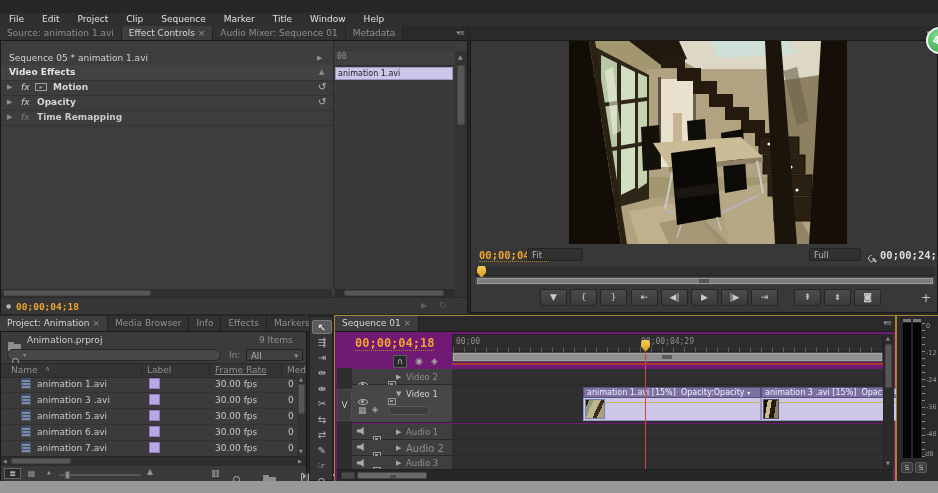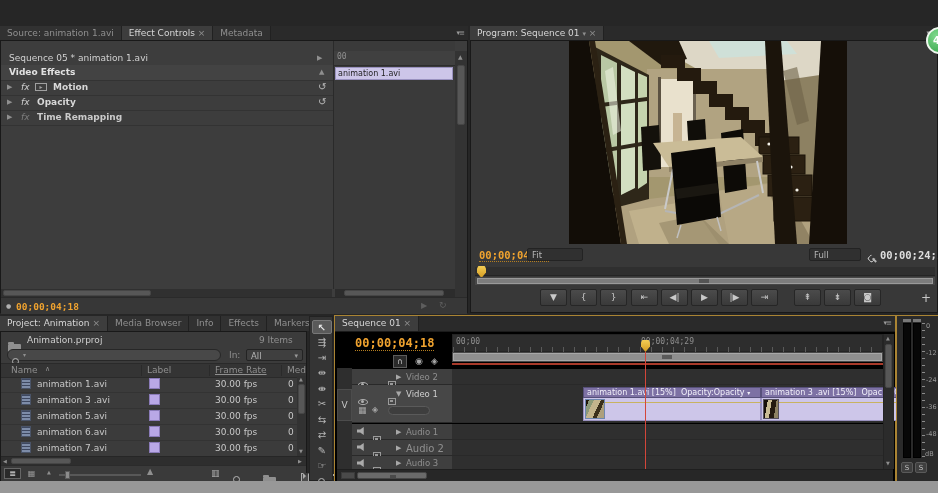--- a/index.html
+++ b/index.html
@@ -62,25 +62,37 @@
   .meter-lbl{position:absolute;font-size:6.5px;color:#9a9a9a;width:14px;text-align:left;}
   .sbtn{position:absolute;width:12px;height:11px;background:#3f3f3f;border:1px solid #5a5a5a;border-radius:2px;
         color:#c0c0c0;font-size:7px;text-align:center;line-height:10px;box-sizing:border-box;}
 </style>
 </head>
 <body>
 
 <div id="app">
 
 
+  <div class="abs" style="left:0;top:13px;width:938px;height:13px;background:#2f2f2f;border-bottom:1px solid #1d1d1d;display:flex;">
+    <span class="txt" style="padding:1px 9px;color:#e2e2e2;">File</span>
+    <span class="txt" style="padding:1px 9px;color:#e2e2e2;">Edit</span>
+    <span class="txt" style="padding:1px 9px;color:#e2e2e2;">Project</span>
+    <span class="txt" style="padding:1px 9px;color:#e2e2e2;">Clip</span>
+    <span class="txt" style="padding:1px 9px;color:#e2e2e2;">Sequence</span>
+    <span class="txt" style="padding:1px 9px;color:#e2e2e2;">Marker</span>
+    <span class="txt" style="padding:1px 9px;color:#e2e2e2;">Title</span>
+    <span class="txt" style="padding:1px 9px;color:#e2e2e2;">Window</span>
+    <span class="txt" style="padding:1px 9px;color:#e2e2e2;">Help</span>
+  </div>
 
   <div class="abs" style="left:0;top:26px;width:468px;height:287px;">
     <div class="tabstrip" style="left:0;top:0;width:468px;height:14px;">
       <span class="tab">Source: animation 1.avi</span>
       <span class="tab active"><span>Effect Controls</span> <span class="dim">×</span></span>
+      <span class="tab">Audio Mixer: Sequence 01</span>
       <span class="tab">Metadata</span>
       <span class="panelmenu">▾≡</span>
     </div>
     <div class="panel" style="left:0;top:14px;width:468px;height:273px;background:#3d3d3d;">
 
       <div class="abs" style="left:332px;top:0;width:121px;height:248px;background:#3a3a3a;border-left:1px solid #2a2a2a;">
         <div class="abs ticks" style="left:0;top:10px;width:121px;height:14px;background:#404040;border-bottom:1px solid #2c2c2c;">
           <span class="txt dim mono abs" style="left:3px;top:1px;font-size:8px;">00</span>
         </div>
         <div class="abs" style="left:1px;top:26px;width:118px;height:13px;background:#cdc6e9;border:1px solid #9a92c0;box-sizing:border-box;">
@@ -134,25 +146,20 @@
         <span class="abs" style="left:5px;top:4px;font-size:6px;color:#b0b0b0;">●</span>
         <span class="tc abs" style="left:15px;top:3px;font-size:9.5px;">00;00;04;18</span>
         <span class="abs" style="left:420px;top:3px;font-size:8px;color:#5e5e5e;">▶</span>
         <span class="abs" style="left:438px;top:2px;font-size:9px;color:#5e5e5e;">↻</span>
       </div>
     </div>
   </div>
 
   <div class="abs" style="left:470px;top:26px;width:468px;height:287px;">
     <div class="tabstrip" style="left:0;top:0;width:468px;height:14px;">
-      <span class="tab active">
-        <span>Program: Sequence 01</span>
-        <span class="dim" style="font-size:7px;">▾</span>
-        <span class="dim">×</span>
-      </span>
       <span class="panelmenu">▾≡</span>
     </div>
     <div class="panel" style="left:0;top:14px;width:468px;height:273px;background:#383838;">
       
       <div class="abs" style="left:98px;top:0;width:278px;height:203px;background:#000;">
         <svg width="278" height="203" viewBox="0 0 278 203">
           <rect width="278" height="203" fill="#a3976f"></rect>
           <polygon points="78,0 278,0 278,38 160,46" fill="#ddd7c6"></polygon>
           <polygon points="140,0 218,0 228,13 150,17" fill="#cfe0d8"></polygon>
           <polygon points="210,40 278,30 278,203 210,203" fill="#8d8162"></polygon>
@@ -348,21 +355,21 @@
     <div class="tool" style="top:49px;">⇹</div>
     <div class="tool" style="top:65px;">⇼</div>
     <div class="tool" style="top:80px;">✂</div>
     <div class="tool" style="top:96px;">⇆</div>
     <div class="tool" style="top:111px;">⇄</div>
     <div class="tool" style="top:127px;">✎</div>
     <div class="tool" style="top:142px;">☞</div>
     <div class="tool" style="top:158px;"><span class="mag-ic" style="margin-top:3px;"></span></div>
   </div>
 
-  <div class="abs" style="left:335px;top:316px;width:560px;height:165px;outline:1px solid #aa8433;background:#000000;">
+  <div class="abs" style="left:335px;top:316px;width:560px;height:165px;outline:1px solid #aa8433;background:#701a75;">
     <div class="tabstrip" style="left:0;top:0;width:560px;height:15px;">
       <span class="tab active" style="line-height:15px;"><span>Sequence 01</span> <span class="dim">×</span></span>
       <span class="panelmenu" style="line-height:15px;">▾≡</span>
     </div>
 
     <span class="tc abs" style="left:20px;top:20px;font-size:12px;border-bottom:1px dotted #b57e20;">00;00;04;18</span>
     <span class="abs" style="left:58px;top:39px;width:14px;height:13px;background:#2a2a2a;border:1px solid #5c5c5c;box-sizing:border-box;text-align:center;font-size:8px;line-height:11px;color:#c5c5c5;">∩</span>
     <span class="abs" style="left:80px;top:40px;font-size:9px;color:#a8a8a8;">◉</span>
     <span class="abs" style="left:96px;top:40px;font-size:9px;color:#a8a8a8;">◈</span>
 

